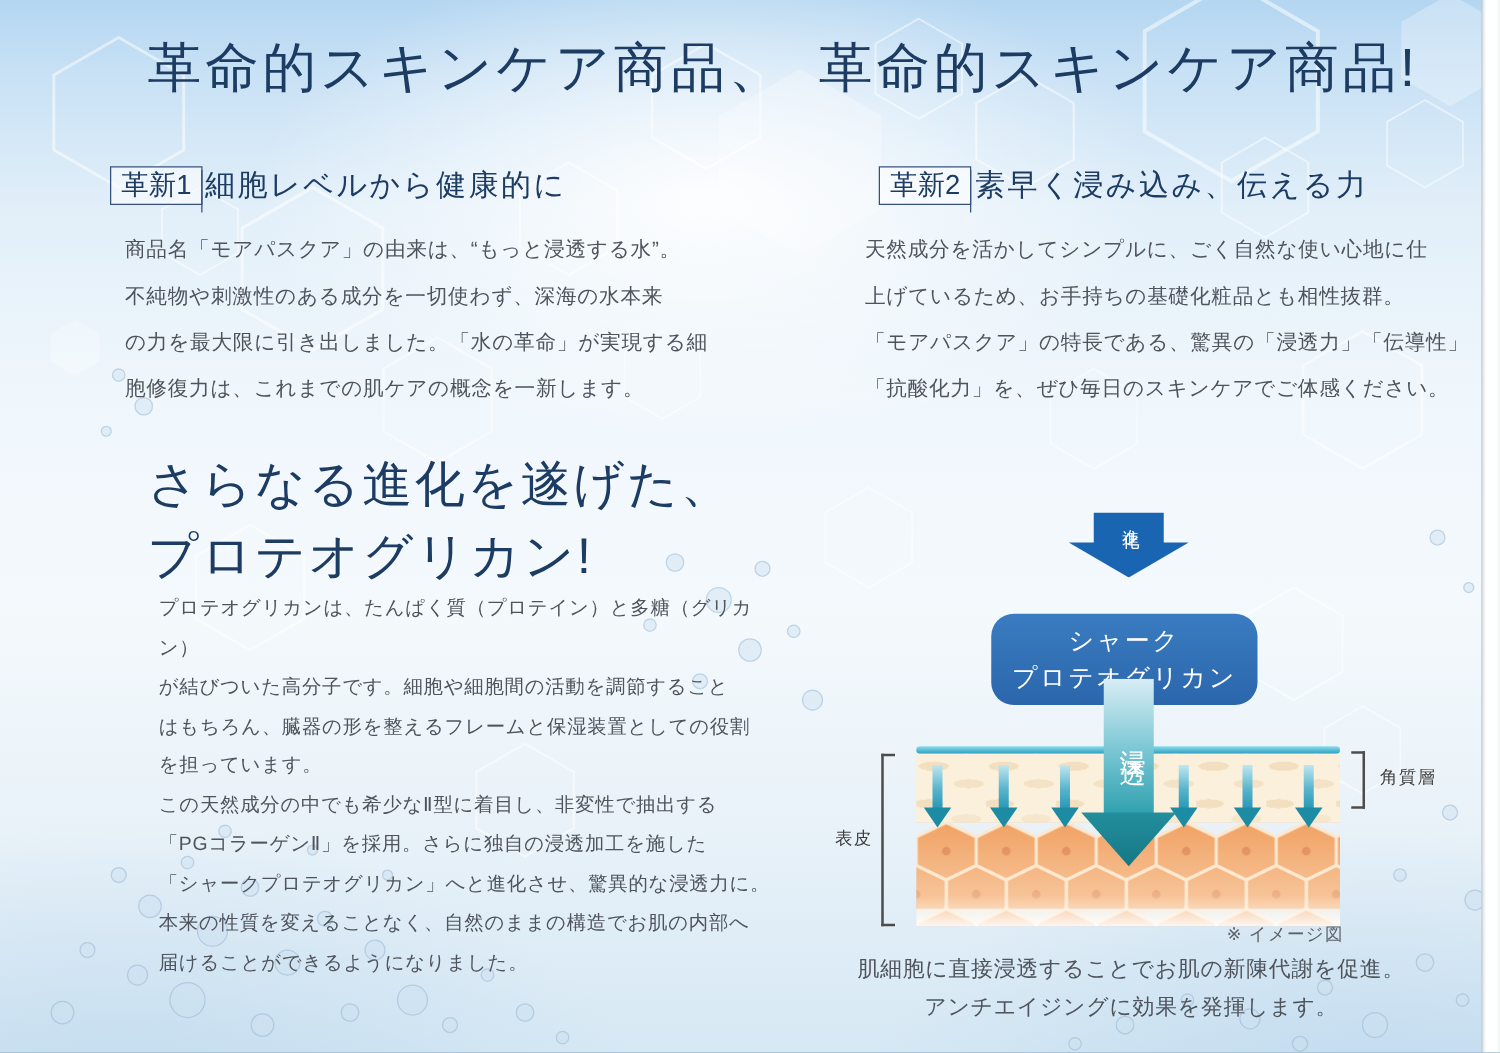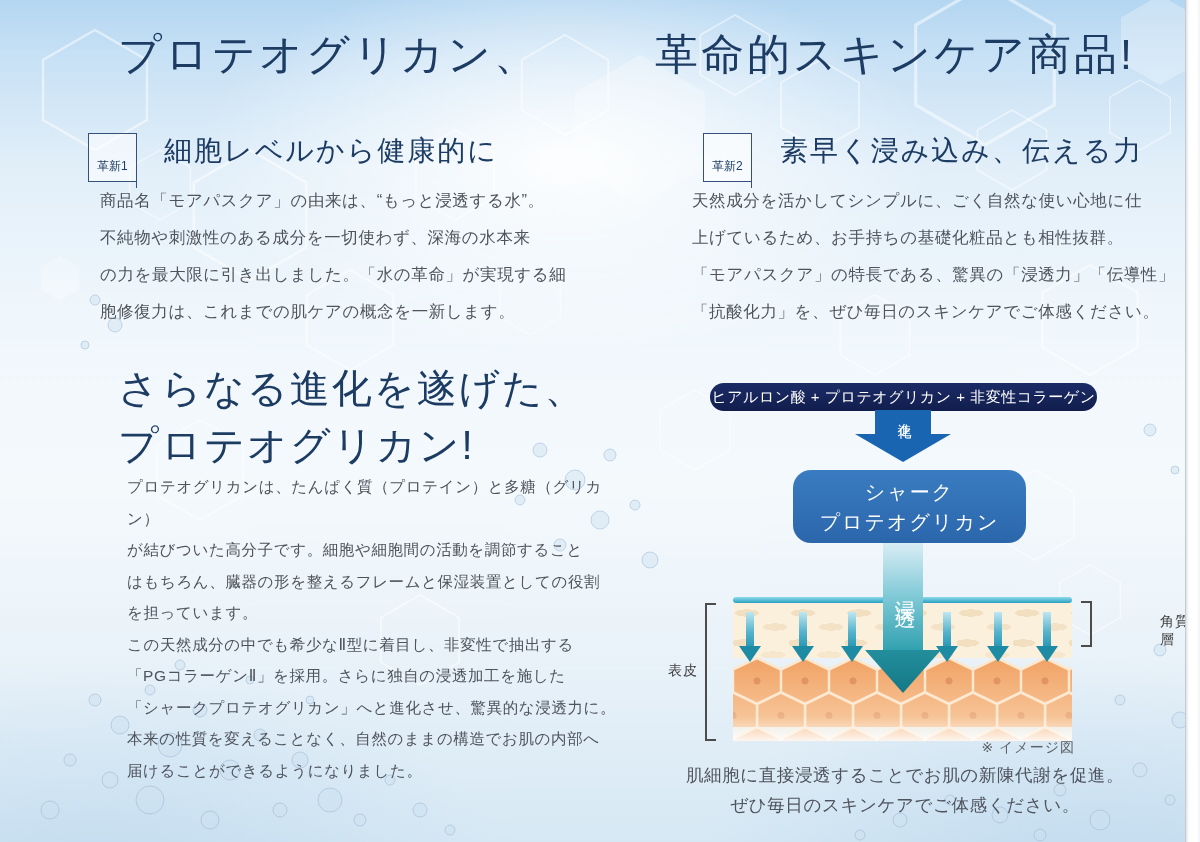--- a/index.html
+++ b/index.html
@@ -11,24 +11,24 @@
       radial-gradient(ellipse 700px 420px at 8% 108%, rgba(168,203,232,0.45), rgba(168,203,232,0) 60%),
       radial-gradient(ellipse 700px 420px at 92% 108%, rgba(168,203,232,0.5), rgba(168,203,232,0) 60%),
       linear-gradient(180deg,#b4d6f1 0%,#c8e1f5 7%,#e2eff9 20%,#f0f7fc 38%,#f4f9fc 58%,#e9f2f9 78%,#d6e8f4 100%);
   }
   .tex{position:absolute;left:0;top:0;z-index:0;pointer-events:none;}
   .abs{position:absolute;z-index:2;}
   .navy{color:#1d3c63;}
   .big-title{font-size:43px;letter-spacing:3px;font-weight:500;white-space:nowrap;}
   .badge{
     border:1px solid #35517a;background:rgba(255,255,255,0.55);
-    font-size:12px;color:#1d3c63;padding:21px 8px 4px;line-height:22px;position:absolute;
+    font-size:22px;color:#1d3c63;padding:3px 8px 4px;line-height:22px;position:absolute;
   }
   .badge::after{content:"";position:absolute;right:-1px;top:2px;bottom:-7px;border-right:1px solid #35517a;}
-  .sec-head{font-size:28px;letter-spacing:2px;color:#1d3c63;white-space:nowrap;font-family:Liberation Mono, monospace;}
+  .sec-head{font-size:24px;letter-spacing:2px;color:#1d3c63;white-space:nowrap;font-family:Liberation Mono, monospace;}
   .body-txt{color:#4e535c;white-space:pre-line;letter-spacing:0.6px;}
   .p-std{font-size:16.5px;line-height:37px;}
   .p-dense{font-size:15.5px;line-height:31.5px;}
   .h2-evo{font-size:40px;line-height:57px;letter-spacing:2px;font-weight:500;color:#1d3c63;white-space:pre-line;}
   .pg-title{font-size:23px;letter-spacing:2px;color:#1d3c63;text-align:center;}
   .pill{
     background:linear-gradient(180deg,#1b2c66,#111d4d);color:#fff;border-radius:15px;
     font-size:15px;line-height:28px;text-align:center;white-space:nowrap;letter-spacing:0.5px;
   }
   .result-box{
@@ -148,21 +148,21 @@
         <circle cx="860" cy="835" r="5"></circle>
         <circle cx="1040" cy="835" r="6"></circle>
       <circle cx="95" cy="300" r="5"></circle>
         <circle cx="115" cy="325" r="7"></circle>
         <circle cx="85" cy="345" r="4"></circle>
       <circle cx="1150" cy="430" r="6"></circle>
         <circle cx="1175" cy="470" r="4"></circle>
     </g>
   </svg>
 
-  <div class="abs big-title navy" style="left:118px;top:26px;">プロテオグリカン、</div>
+  <div class="abs big-title navy" style="left:118px;top:26px;">革命的スキンケア商品、</div>
 
   <div class="badge" style="left:88px;top:133px;z-index:2;">革新1</div>
   <div class="abs sec-head" style="left:164px;top:132px;">細胞レベルから健康的に</div>
 
   <div class="abs body-txt p-std" style="left:100px;top:182px;width:495px;">商品名「モアパスクア」の由来は、“もっと浸透する水”。
 不純物や刺激性のある成分を一切使わず、深海の水本来
 の力を最大限に引き出しました。「水の革命」が実現する細
 胞修復力は、これまでの肌ケアの概念を一新します。</div>
 
   <div class="abs h2-evo" style="left:118px;top:360px;">さらなる進化を遂げた、
@@ -182,29 +182,28 @@
 
   <div class="badge" style="left:703px;top:133px;z-index:2;">革新2</div>
   <div class="abs sec-head" style="left:780px;top:132px;">素早く浸み込み、伝える力</div>
 
   <div class="abs body-txt p-std" style="left:692px;top:182px;width:485px;">天然成分を活かしてシンプルに、ごく自然な使い心地に仕
 上げているため、お手持ちの基礎化粧品とも相性抜群。
 「モアパスクア」の特長である、驚異の「浸透力」「伝導性」
 「抗酸化力」を、ぜひ毎日のスキンケアでご体感ください。</div>
 
 
-  <div class="abs pill" style="left:710px;top:383px;width:387px;height:28px;">ヒアルロン酸 + プロテオグリカン + 非変性コラーゲン</div>
 
   <svg class="abs" style="left:855px;top:410px;" width="96" height="52" aria-hidden="true">
     <rect x="20" y="0" width="56" height="26" fill="#1a65b2"></rect>
     <polygon points="0,24 96,24 48,52" fill="#1a65b2"></polygon>
   </svg>
   <div class="abs vtxt evo-label" style="left:896px;top:412px;">進化</div>
 
-  <div class="abs result-box" style="left:793px;top:470px;width:233px;height:73px;">シャーク
+  <div class="abs result-box" style="left:793px;top:491px;width:213px;height:73px;">シャーク
 プロテオグリカン</div>
 
   <svg class="abs" style="left:853px;top:543px;z-index:3;" width="100" height="153" aria-hidden="true">
     <defs>
       <linearGradient id="gshaft" x1="0" y1="0" x2="0" y2="1">
         <stop offset="0" stop-color="#d9edf5"></stop>
           <stop offset="0.45" stop-color="#86ccd9"></stop>
           <stop offset="1" stop-color="#2d9fae"></stop>
       </linearGradient>
       <linearGradient id="ghead" x1="0" y1="0" x2="0" y2="1">
@@ -266,21 +265,21 @@
     <div class="sarrow" style="left:303px;">
         <div class="sh"></div>
         <div class="hd"></div>
       </div>
   </div>
 
   <div class="bracket-l"></div>
   <div class="abs side-label" style="left:668px;top:662px;">表皮</div>
 
   <div class="bracket-r"></div>
-  <div class="abs side-label" style="left:1160px;top:613px;">角質層</div>
+  <div class="abs side-label" style="left:1104px;top:613px;">角質層</div>
 
   <div class="abs note" style="left:930px;top:739px;width:145px;">※ イメージ図</div>
 
   <div class="abs body-txt caption" style="left:658px;top:760px;width:494px;">肌細胞に直接浸透することでお肌の新陳代謝を促進。
-ぜひ毎日のスキンケアでご体感ください。</div>
+アンチエイジングに効果を発揮します。</div>
 
   <div class="page-edge"></div>
 </div>
 
 </body></html>

